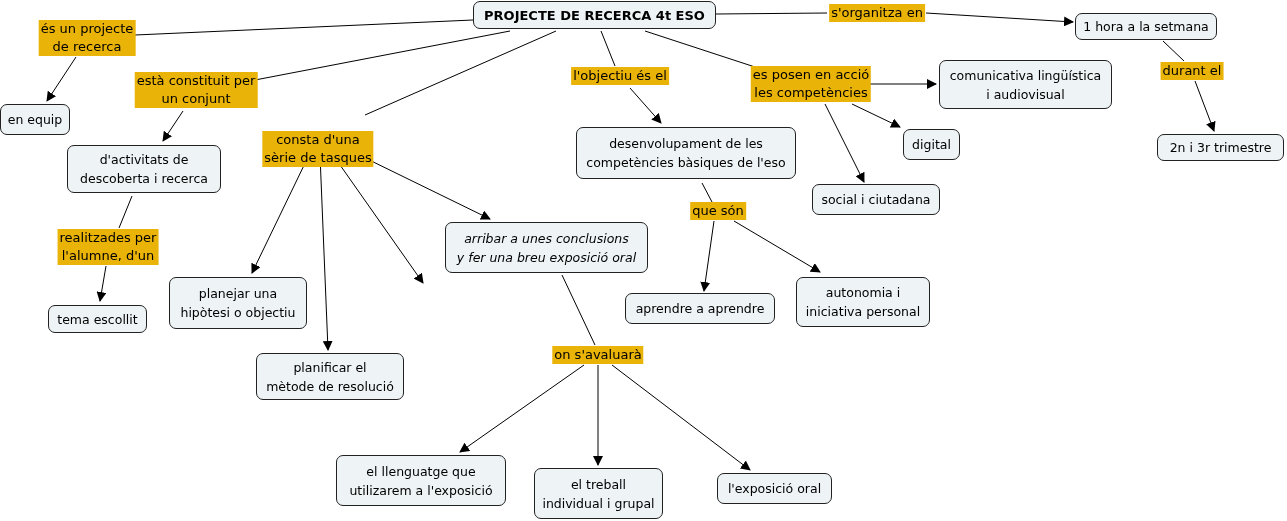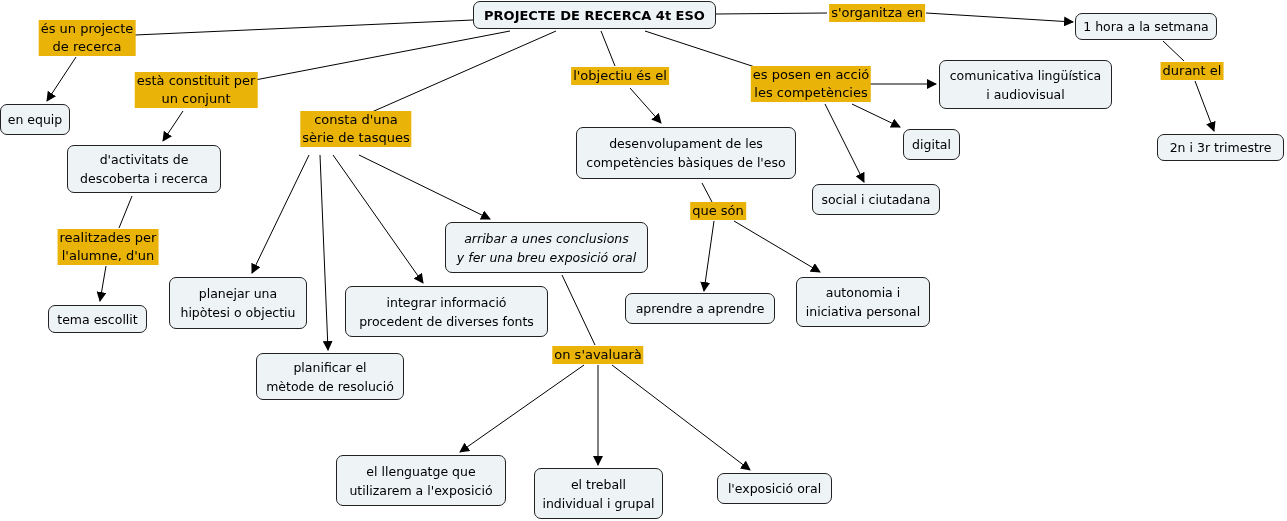--- a/index.html
+++ b/index.html
@@ -61,22 +61,20 @@
 
   <div class="concept root" style="left:473px;top:1px;width:243px;height:28px;">PROJECTE DE RECERCA 4t ESO</div>
   <div class="concept" style="left:0;top:104px;width:70px;height:31px;">en equip</div>
   <div class="concept" style="left:67px;top:145px;width:154px;height:48px;">d'activitats de
 descoberta i recerca</div>
   <div class="concept" style="left:169px;top:277px;width:138px;height:52px;">planejar una
 hipòtesi o objectiu</div>
   <div class="concept" style="left:48px;top:305px;width:99px;height:28px;">tema escollit</div>
   <div class="concept" style="left:256px;top:353px;width:148px;height:47px;">planificar el
 mètode de resolució</div>
-  <div class="concept" style="left:345px;top:286px;width:203px;height:51px;">integrar informació
-procedent de diverses fonts</div>
   <div class="concept" style="left:445px;top:222px;width:203px;height:51px;font-style:italic;">arribar a unes conclusions
 y fer una breu exposició oral</div>
   <div class="concept" style="left:336px;top:455px;width:170px;height:51px;">el llenguatge que
 utilizarem a l'exposició</div>
   <div class="concept" style="left:534px;top:468px;width:129px;height:51px;">el treball
 individual i grupal</div>
   <div class="concept" style="left:717px;top:473px;width:115px;height:31px;text-align:right;">l'exposició oral</div>
   <div class="concept" style="left:576px;top:127px;width:220px;height:52px;">desenvolupament de les
 competències bàsiques de l'eso</div>
   <div class="concept" style="left:625px;top:293px;width:150px;height:31px;">aprendre a aprendre</div>
@@ -88,21 +86,21 @@
   <div class="concept" style="left:812px;top:184px;width:128px;height:31px;">social i ciutadana</div>
   <div class="concept" style="left:1075px;top:13px;width:142px;height:27px;">1 hora a la setmana</div>
   <div class="concept" style="left:1157px;top:134px;width:127px;height:27px;">2n i 3r trimestre</div>
 
   <div class="phrase" style="left:87px;top:38px;">és un projecte
 de recerca</div>
   <div class="phrase" style="left:196px;top:90px;">està constituit per
 un conjunt</div>
   <div class="phrase" style="left:108px;top:247px;">realitzades per
 l'alumne, d'un</div>
-  <div class="phrase" style="left:318px;top:129px;margin-left:38px;">consta d'una
+  <div class="phrase" style="left:318px;top:149px;">consta d'una
 sèrie de tasques</div>
   <div class="phrase" style="left:598px;top:355px;">on s'avaluarà</div>
   <div class="phrase" style="left:620px;top:76px;">l'objectiu és el</div>
   <div class="phrase" style="left:718px;top:211px;">que són</div>
   <div class="phrase" style="left:811px;top:84px;">es posen en acció
 les competències</div>
   <div class="phrase" style="left:877px;top:13px;">s'organitza en</div>
   <div class="phrase" style="left:1192px;top:71px;">durant el</div>
 </div>
 

